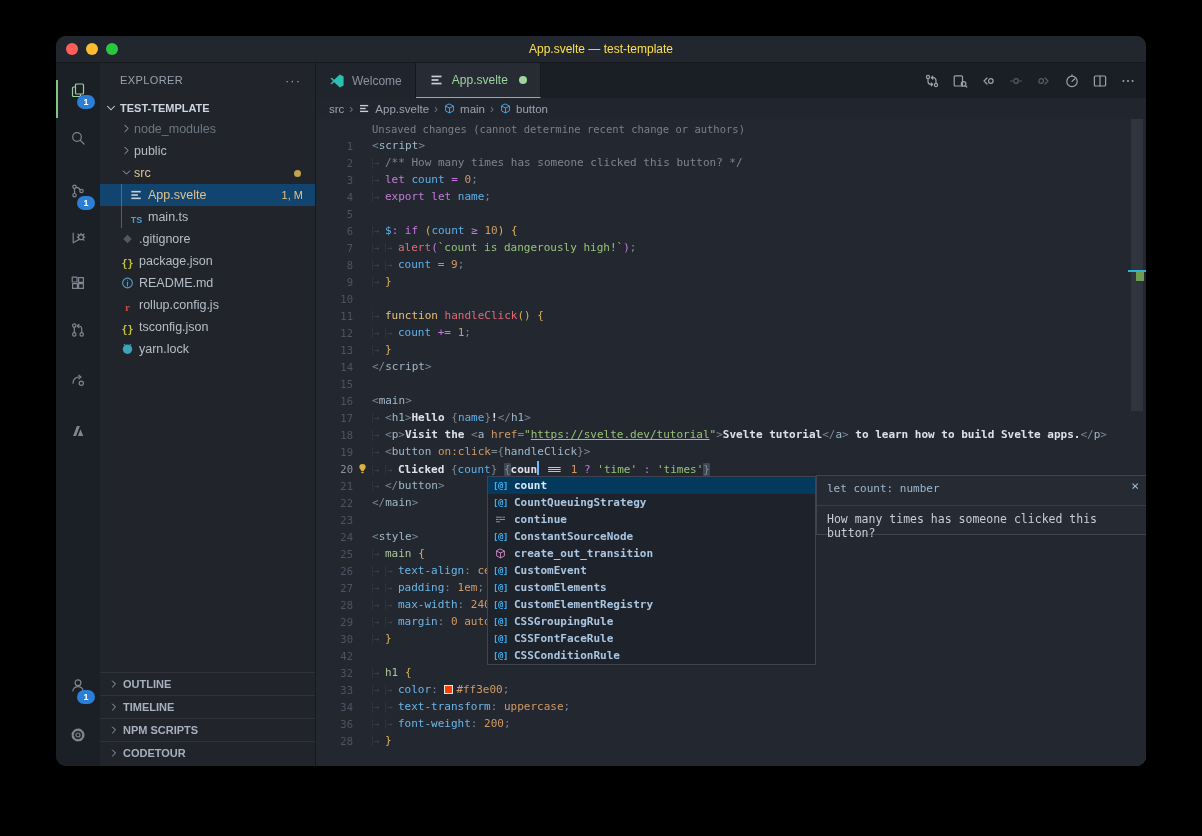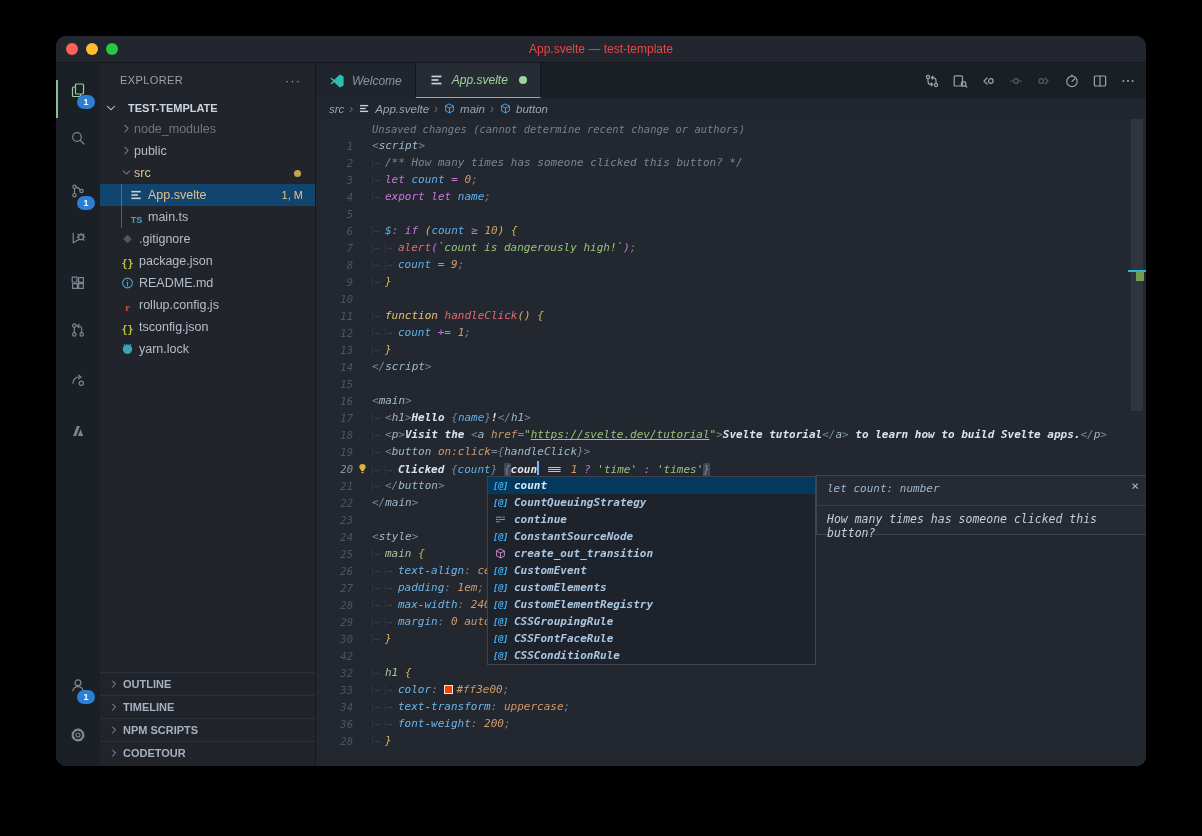--- a/index.html
+++ b/index.html
@@ -6,53 +6,53 @@
   #stage{position:relative;width:1202px;height:836px;background:#010101;overflow:hidden;
          font-family:"Liberation Sans",sans-serif;-webkit-font-smoothing:antialiased;}
   .window{position:absolute;left:56px;top:36px;width:1090px;height:730px;background:#21252c;
           border-radius:10px;overflow:hidden;box-shadow:0 24px 70px rgba(0,0,0,.65);}
   
   .titlebar{height:26px;background:#22262e;display:flex;align-items:center;justify-content:center;
             position:relative;border-bottom:1px solid #17191f;}
   .traffic{position:absolute;left:10px;top:7px;display:flex;gap:8px;}
   .tl{width:12px;height:12px;border-radius:50%;}
   .tl.close{background:#ff5f57}.tl.min{background:#febc2e}.tl.zoom{background:#29c73f}
-  .wtitle{font-size:12px;color:#ef4444;}
+  .wtitle{font-size:12px;color:#fde047;}
   
   .body{display:flex;height:703px;}
   
   .activity{width:44px;background:#1b1f26;position:relative;flex:none;}
   .act-item{position:absolute;left:0;width:44px;height:32px;display:flex;align-items:center;justify-content:center;color:#7e8691;}
   .act-item.active{color:#9ccf9c;}
   .act-ind{position:absolute;left:0;top:6px;width:2px;height:38px;background:#86c28a;}
   .badge{position:absolute;right:5px;bottom:-3px;min-width:14px;height:14px;border-radius:8px;background:#2b7fd4;
          color:#fff;font-size:9px;font-weight:bold;display:flex;align-items:center;justify-content:center;padding:0 2px;}
   
   .sidebar{width:215px;background:#21252b;border-right:1px solid #15181e;position:relative;flex:none;}
   .sb-header{height:34px;display:flex;align-items:center;padding:0 14px 0 20px;}
   .sb-title{font-size:11px;letter-spacing:.4px;color:#9aa2b0;flex:1;}
   .sb-more{color:#9aa2b0;font-size:13px;letter-spacing:1px;cursor:default;}
-  .sb-root{height:21px;display:flex;align-items:center;gap:10px;padding-left:4px;font-size:11px;font-weight:bold;color:#ccd4df;}
+  .sb-root{height:21px;display:flex;align-items:center;gap:2px;padding-left:4px;font-size:11px;font-weight:bold;color:#ccd4df;}
   .tree{position:relative;}
   .trow{height:22px;display:flex;align-items:center;font-size:12.5px;color:#b6bec9;position:relative;}
   .trow.selected{background:#11446e;}
   .trow .chev{width:14px;height:14px;color:#9da5b4;flex:none;}
   .trow .ficon{width:15px;height:15px;flex:none;display:flex;align-items:flex-end;justify-content:center;margin-right:4px;}
   .trow .fname{white-space:nowrap;}
   .trow.dim .fname{color:#6d7683;}
   .trow.modified .fname{color:#e2c08d;}
   .trow .fbadge{margin-left:auto;margin-right:12px;font-size:11px;color:#e2c08d;}
   .trow .fdot{margin-left:auto;margin-right:14px;width:7px;height:7px;border-radius:50%;background:#c2a34f;}
   .guide{position:absolute;left:21px;top:0;bottom:0;width:1px;background:#6f9e6f;opacity:.55;}
   .sb-sections{position:absolute;left:0;right:0;bottom:2px;}
   .sb-sec{height:22px;border-top:1px solid #2c313a;display:flex;align-items:center;gap:3px;padding-left:8px;
           font-size:11px;font-weight:bold;color:#a7b0bf;}
   .sb-sec .chev{width:12px;height:12px;color:#a7b0bf;}
   
-  .edcol{flex:1;display:flex;flex-direction:column;background:#15803d;min-width:0;font-style:italic;}
+  .edcol{flex:1;display:flex;flex-direction:column;background:#15803d;min-width:0;}
   .tabbar{height:35px;background:#1a1e25;display:flex;position:relative;flex:none;}
   .tab{display:flex;align-items:center;gap:7px;padding:0 13px;font-size:12px;color:#8b93a1;background:#20242c;
        border-right:1px solid #15181e;}
   .tab.active{background:#262b34;color:#9ed49e;border-bottom:1px solid #87b887;}
   .tab .ticon{width:16px;height:16px;display:flex;align-items:center;justify-content:center;}
   .tab .tdot{width:8px;height:8px;border-radius:50%;background:#9ed49e;margin-left:4px;}
   .ed-actions{position:absolute;right:10px;top:0;height:35px;display:flex;align-items:center;gap:11px;}
   .ed-act{width:17px;height:17px;color:#9aa2ae;display:flex;align-items:center;justify-content:center;}
   .ed-act.dim{color:#585f69;}
   .breadcrumb{height:21px;background:#21252d;display:flex;align-items:center;gap:5px;padding-left:13px;

